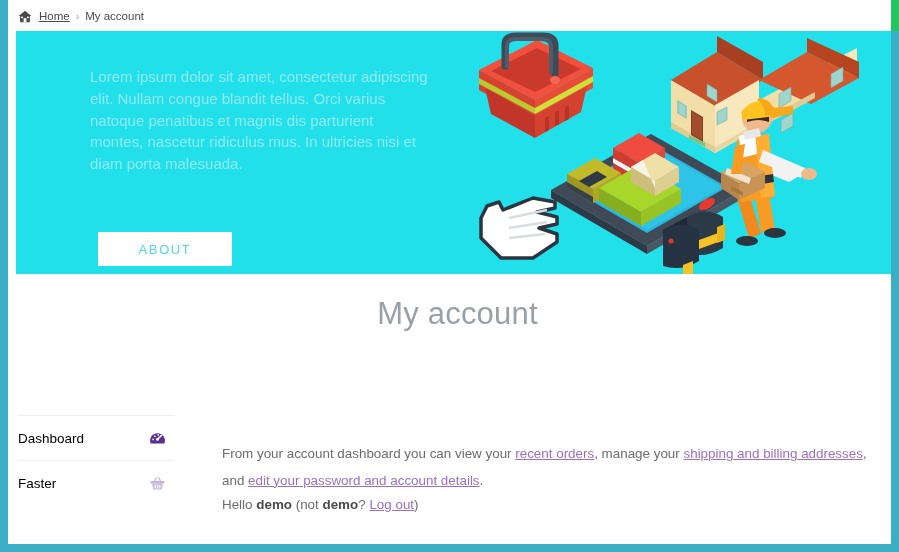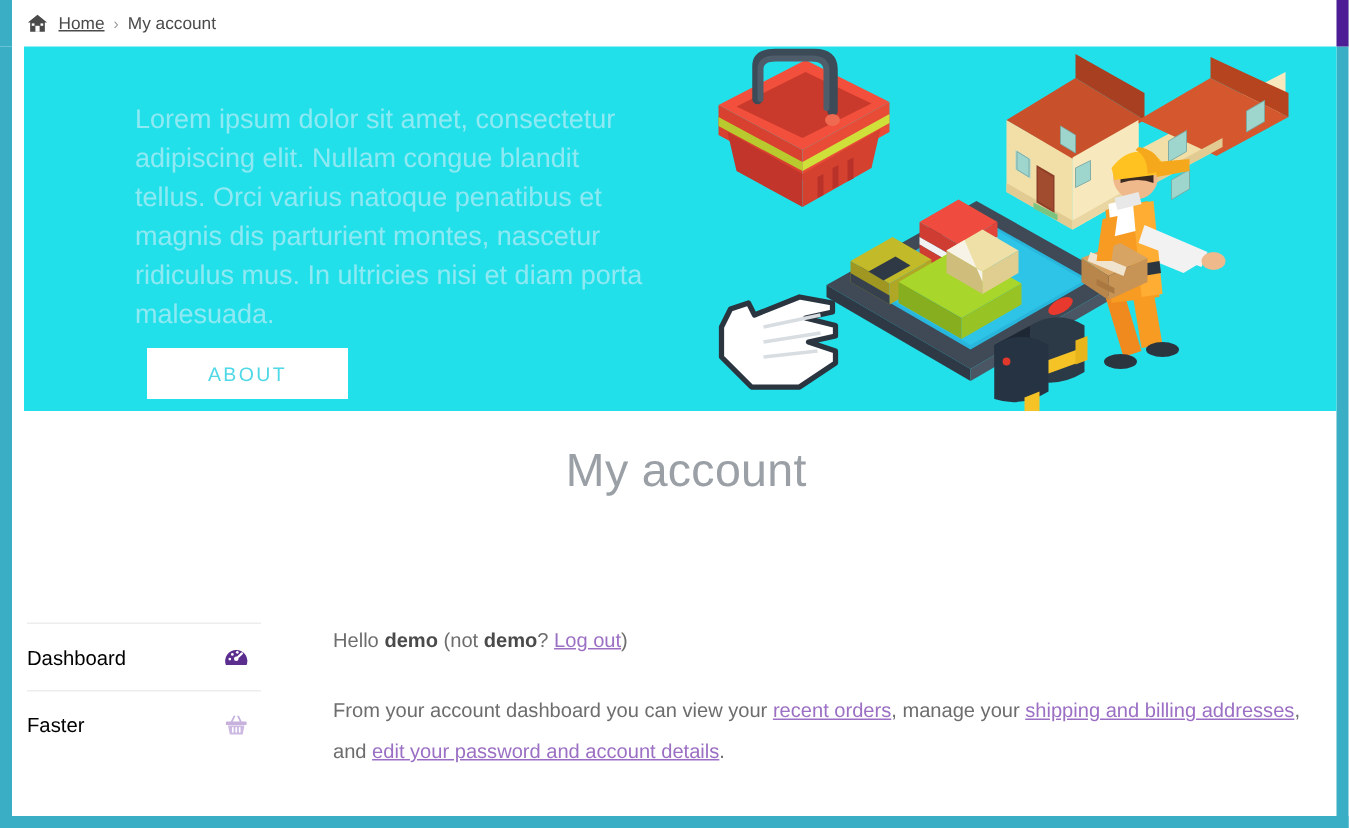--- a/index.html
+++ b/index.html
@@ -26,21 +26,21 @@
   
   #breadcrumb-bar {
     position: absolute;
     left: 0; top: 0;
     width: 899px; height: 31px;
     background: #ffffff;
     display: flex;
     align-items: center;
     padding-left: 10px;
     border-left: 8px solid #3aaec4;
-    border-right: 8px solid #4c1d95;
+    border-right: 8px solid #22c55e;
     z-index: 6;
   }
   #breadcrumb-bar .bc-home-icon {
     width: 14px; height: 13px;
     margin-right: 7px;
     flex: 0 0 auto;
     display: block;
   }
   #breadcrumb-bar .bc-link {
     font-size: 11.5px;
@@ -74,21 +74,21 @@
   }
   #hero-title {
     font-size: 48px;
     font-weight: 400;
     line-height: 1.05;
     letter-spacing: 0.5px;
     color: #ffffff;
   }
   #hero-sub {
     margin-top: 18px;
-    font-size: 18px;
+    font-size: 15px;
     line-height: 1.45;
     color: #8fe9f2;
     width: 340px;
   }
   #hero-buttons {
     position: absolute;
     left: 82px; top: 210px;
     display: flex;
     gap: 32px;
   }
@@ -387,23 +387,23 @@
           <path d="M6.2 10.2 L6.2 13.0 M8.5 10.2 L8.5 13.0 M10.8 10.2 L10.8 13.0" stroke="#ffffff" stroke-width="1.1" stroke-linecap="round"></path>
         </svg>
       </span>
     </div>
 
 
   </nav>
 
   <section id="account-content">
 
+    <p id="intro"><span>From your account dashboard you can view your </span><a class="lnk">recent orders</a><span>, manage your </span><a class="lnk">shipping and billing addresses</a><span>, and </span><a class="lnk">edit your password and account details</a><span>.</span></p>
+
     <p id="greeting"><span>Hello </span><b>demo</b><span> (not </span><b>demo</b><span>? </span><a class="lnk">Log out</a><span>)</span></p>
-
-    <p id="intro"><span>From your account dashboard you can view your </span><a class="lnk">recent orders</a><span>, manage your </span><a class="lnk">shipping and billing addresses</a><span>, and </span><a class="lnk">edit your password and account details</a><span>.</span></p>
 
   </section>
 
 </div>
 
 <div id="breadcrumb-bar">
   <span class="bc-home-icon">
     <svg viewBox="0 0 14 13" width="14" height="13">
       <path d="M7 0.8 L13.4 6.0 L11.9 6.0 L11.9 12.2 L2.1 12.2 L2.1 6.0 L0.6 6.0 Z" fill="#4a4a4a"></path>
       <rect x="5.6" y="8.2" width="2.8" height="4.0" fill="#ffffff"></rect>

